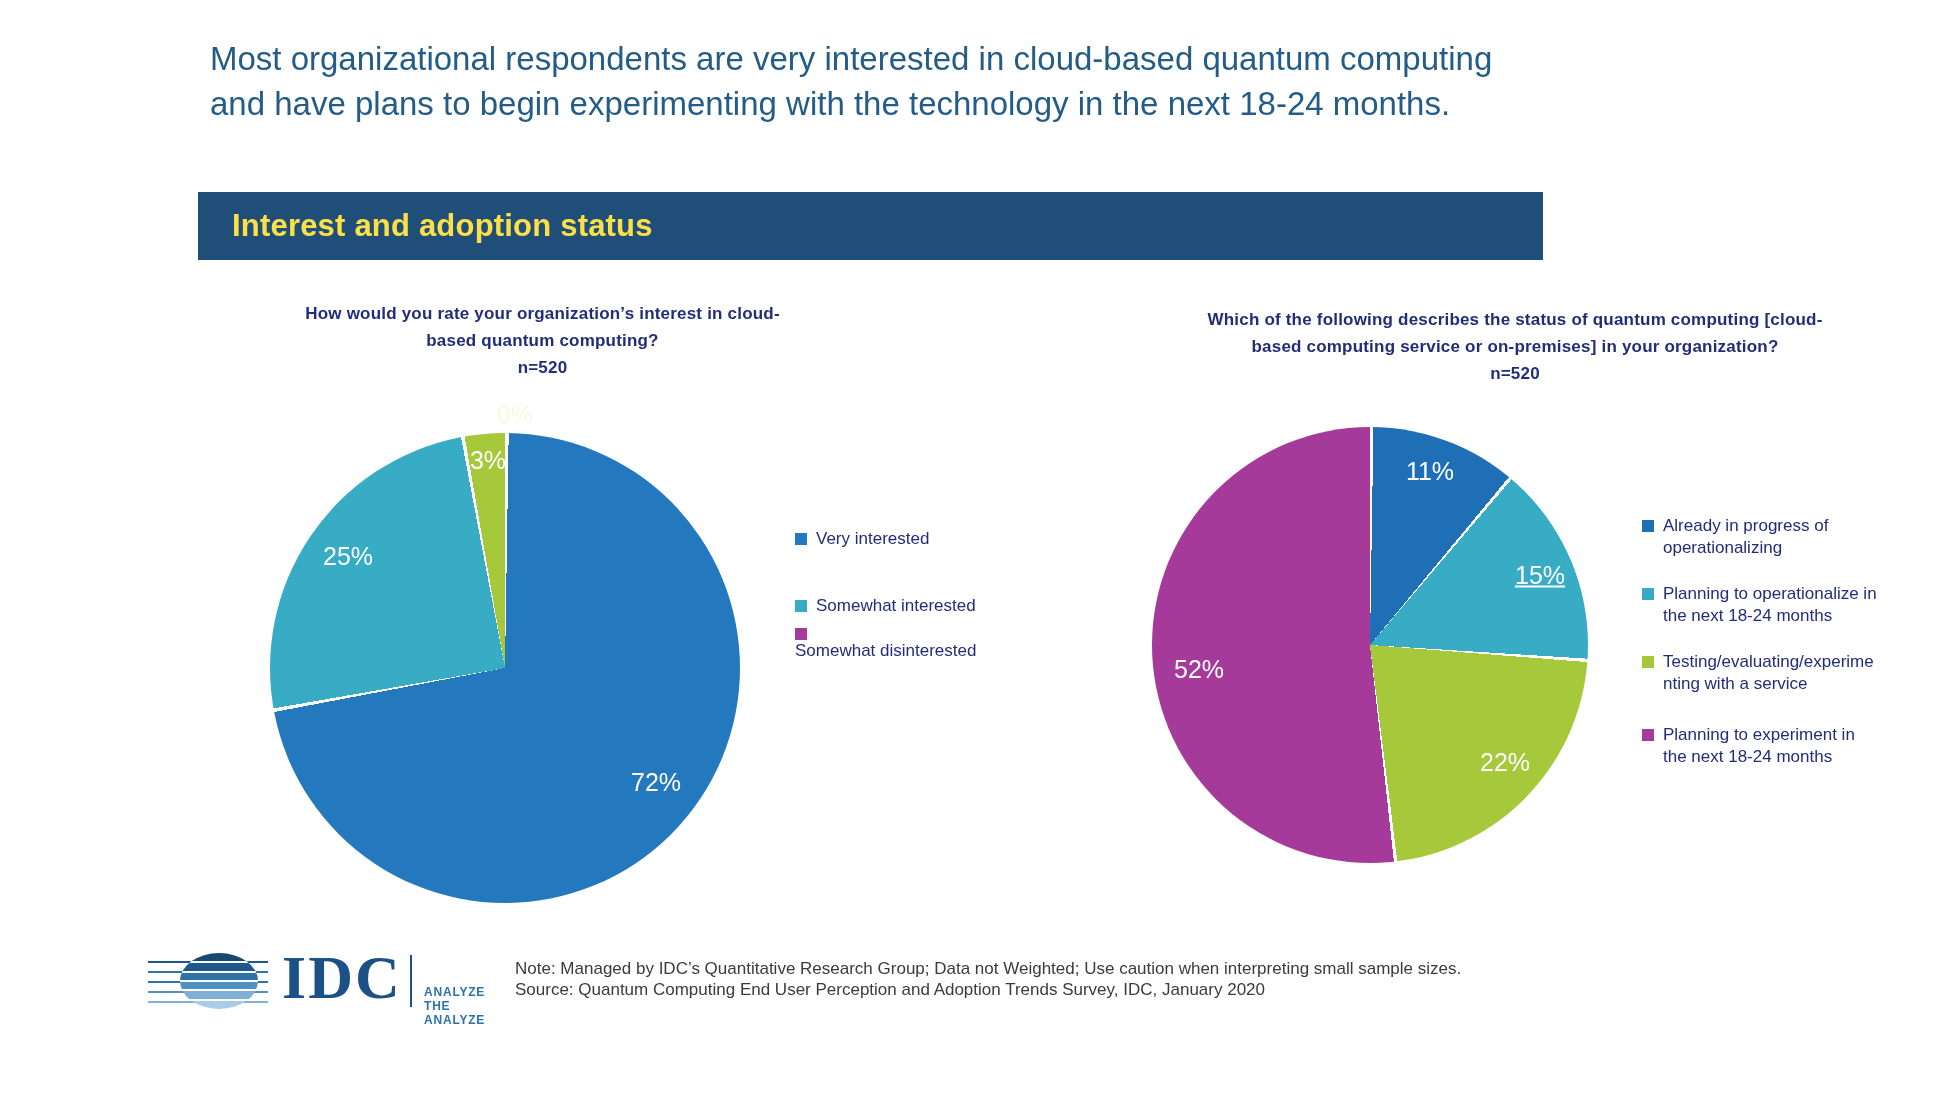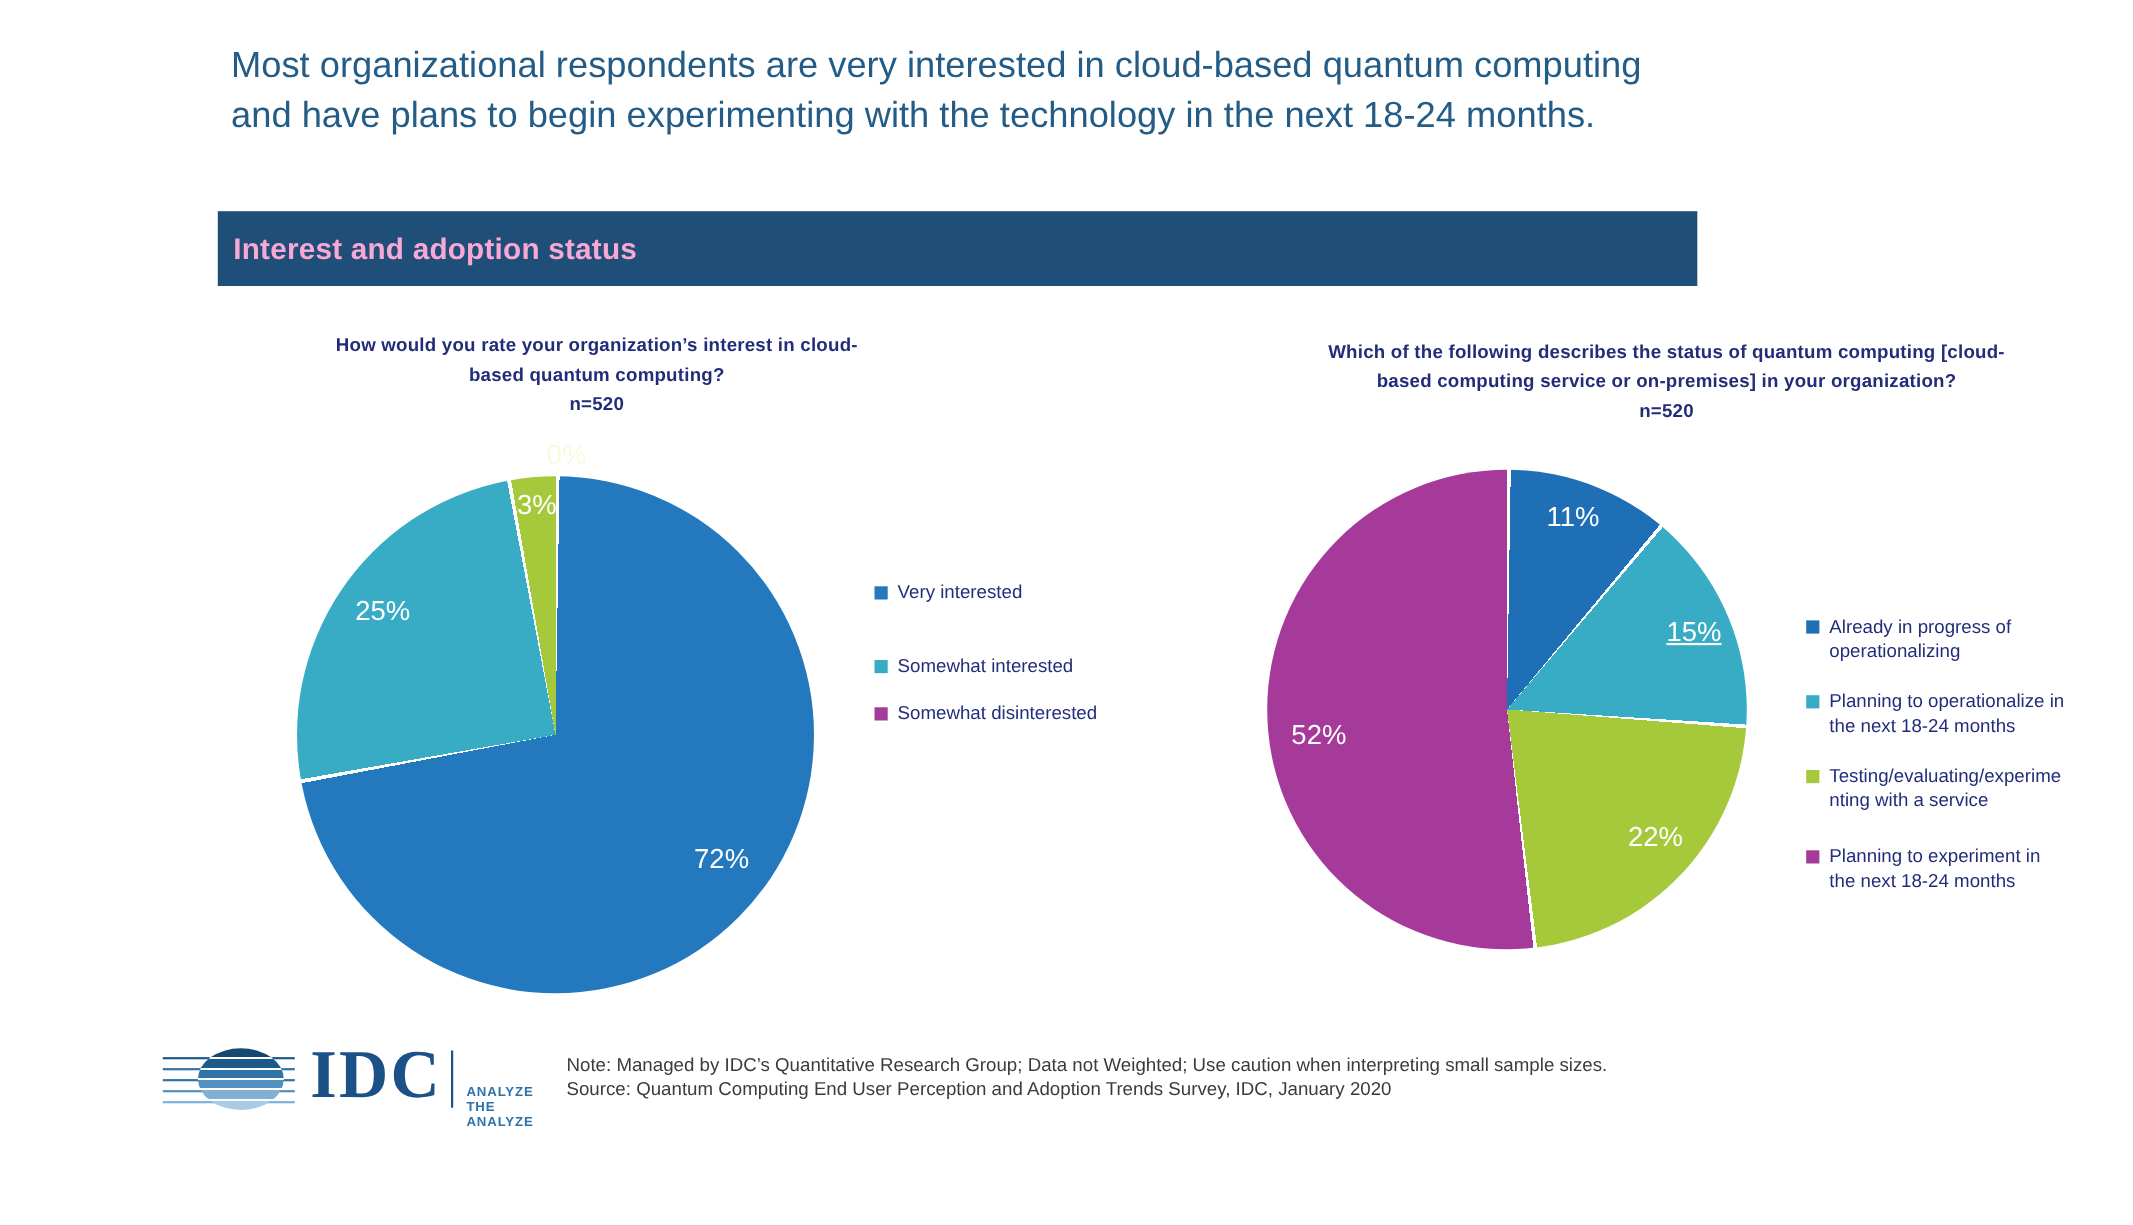--- a/index.html
+++ b/index.html
@@ -11,21 +11,21 @@
   .page-title{
     position:absolute;left:210px;top:36px;width:1420px;
     font-size:33px;line-height:45px;font-weight:400;color:#235C87;
   }
   
   .section-bar{
     position:absolute;left:198px;top:192px;width:1345px;height:68px;
     background:#1F4E79;display:flex;align-items:center;
   }
   .section-bar .bar-text{
-    color:#f9a8d4;font-size:27px;font-weight:700;padding-left:14px;letter-spacing:.2px;
+    color:#fde047;font-size:31px;font-weight:700;padding-left:14px;letter-spacing:.2px;margin-left:20px;
   }
   
   .q-title{
     position:absolute;text-align:center;color:#222D7A;font-weight:700;
     font-size:17px;line-height:27px;letter-spacing:.2px;
   }
   .q-title.left{left:285px;top:300px;width:515px;}
   .q-title.right{left:1185px;top:306px;width:660px;}
   
   .pie-wrap{position:absolute;}
@@ -33,25 +33,25 @@
   .pie-wrap.right{left:1152px;top:427px;width:436px;height:436px;}
   .pie-disc{position:absolute;inset:0;border-radius:50%;}
   .pie-label{
     position:absolute;transform:translate(-50%,-50%);
     color:#ffffff;font-size:25px;font-weight:400;white-space:nowrap;
   }
   .pie-label.faint{color:rgba(248,248,220,0.92);}
   
   .legend{position:absolute;color:#222D7A;font-size:17px;line-height:22px;}
   .legend.left{left:795px;top:528px;width:230px;}
-  .legend.right{left:1642px;top:515px;width:235px;margin-top:44px;}
+  .legend.right{left:1642px;top:515px;width:235px;}
   .legend-item{display:flex;align-items:flex-start;}
   .legend.left .legend-item + .legend-item{margin-top:45px;}
   .legend.left .legend-item.li3{margin-top:34px;}
-  .legend.left .legend-item.li4{margin-top:21px;}
+  .legend.left .legend-item.li4{margin-top:6px;flex-direction:column;}
   .legend.right .legend-item + .legend-item{margin-top:24px;}
   .legend.right .legend-item.li4{margin-top:29px;}
   .swatch{flex:0 0 auto;width:12px;height:12px;margin:5px 9px 0 0;}
   .legend-text{overflow-wrap:break-word;word-break:break-word;max-width:100%;}
   
   .logo-wrap{position:absolute;left:148px;top:950px;width:360px;height:64px;}
   .globe-area{position:absolute;left:0;top:3px;width:120px;height:56px;}
   .globe-line{position:absolute;left:0;height:2px;width:120px;}
   .gl1{top:8px;background:#1D5A8C;}
   .gl2{top:18px;background:#2E74A9;}

